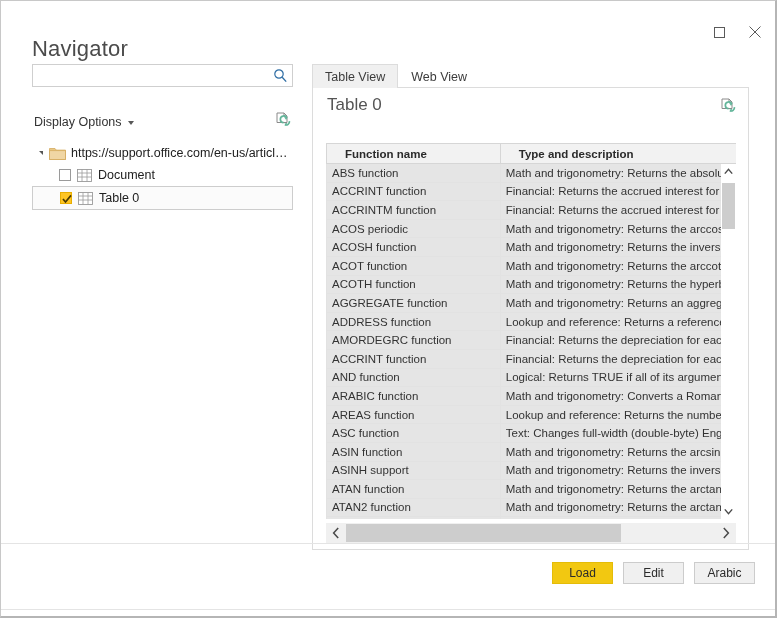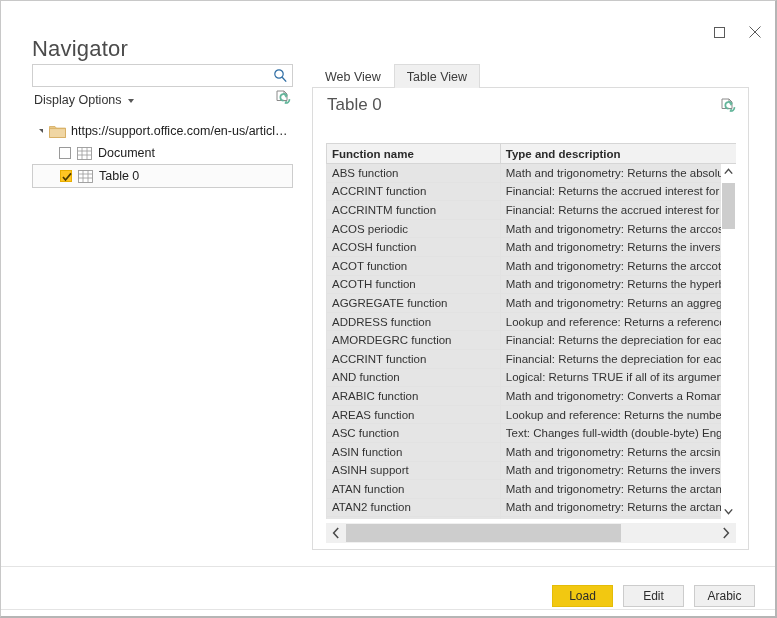--- a/index.html
+++ b/index.html
@@ -71,21 +71,21 @@
   }
   .search-icon {
     position: absolute;
     right: 4px; top: 3px;
     width: 17px; height: 17px;
     display: flex; align-items: center; justify-content: center;
   }
 
   .display-options-row {
     position: relative;
-    margin-top: 3px;
+    margin-top: 25px;
     height: 20px;
     width: 261px;
   }
   .display-options {
     display: inline-flex;
     align-items: center;
     gap: 6px;
     font-size: 12.5px;
     color: #333333;
     padding: 1px 2px;
@@ -215,21 +215,21 @@
     table-layout: fixed;
   }
   table.grid th {
     text-align: left;
     font-size: 11.5px;
     font-weight: bold;
     color: #2b2b2b;
     background: #f2f2f2;
     border: 1px solid #d6d6d6;
     height: 20px;
-    padding: 0 5px;
+    padding: 0 18px;
     white-space: nowrap;
   }
   table.grid td {
     font-size: 11.5px;
     color: #333333;
     border: 1px solid #e2e2e2;
     height: 18.6px;
     padding: 0 5px;
     white-space: nowrap;
     overflow: hidden;
@@ -288,21 +288,21 @@
     position: absolute;
     left: 0; top: 1px;
     width: 275px; height: 18px;
     background: #cdcdcd;
   }
 
   
   .footer {
     position: absolute;
     left: 0; right: 0; bottom: 0;
-    height: 50px;
+    height: 73px;
     border-top: 1px solid #e4e4e4;
   }
   .footer-buttons {
     position: absolute;
     right: 20px; top: 18px;
     display: flex;
     gap: 10px;
   }
   .btn {
     width: 61px; height: 22px;
@@ -420,25 +420,25 @@
         </span>
         <span class="tree-label">Table 0</span>
       </div>
 
     </div>
   </div>
 
   <div class="right-pane">
 
     <div class="tabs">
+      <div class="tab active">
+        <span>Table View</span>
+      </div>
       <div class="tab">
         <span>Web View</span>
-      </div>
-      <div class="tab active">
-        <span>Table View</span>
       </div>
     </div>
 
     <div class="panel">
 
       <div class="panel-head">
         <span class="panel-title">Table 0</span>
         <span class="panel-refresh">
           <svg width="20" height="20" viewBox="0 0 20 20">
             <path d="M4 3 h7 l3 3 v6.5 h-10 z" fill="#ffffff" stroke="#8a8a8a" stroke-width="1"></path>

